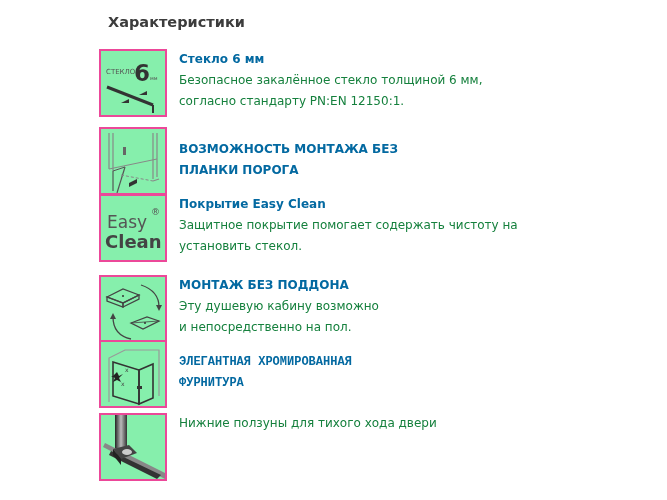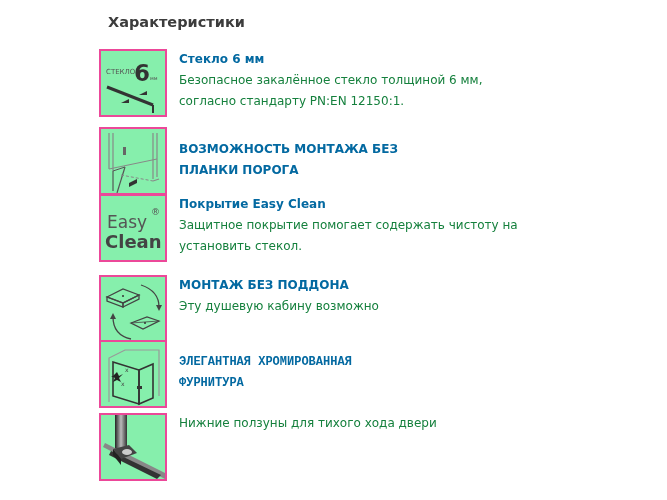--- a/index.html
+++ b/index.html
@@ -88,20 +88,21 @@
       <polygon points="30,46 46,40 58,44 42,52" fill="none" stroke="#444" stroke-width="1.3"></polygon>
       <line x1="30" y1="46" x2="58" y2="44" stroke="#444" stroke-width="0.8"></line>
       <circle cx="44" cy="46" r="1" fill="#333"></circle>
       <path d="M30,62 Q12,58 12,40" fill="none" stroke="#444" stroke-width="1.3"></path>
       <polygon points="9,42 15,42 12,36" fill="#444"></polygon>
     </svg>
   </div>
   <div class="text">
     <div class="heading caps">МОНТАЖ БЕЗ ПОДДОНА</div>
     <div class="desc">Эту душевую кабину возможно</div>
+    <div class="desc">и непосредственно на пол.</div>
   </div>
 </div>
 
 <div class="row" style="top:340px;">
   <div class="iconbox">
     <svg viewBox="0 0 64 64">
       <polyline points="8,60 8,16 24,8 58,8 58,54" fill="none" stroke="#999" stroke-width="1.2"></polyline>
       <polygon points="12,20 38,28 38,62 12,54" fill="none" stroke="#333" stroke-width="1.6"></polygon>
       <polygon points="38,28 52,22 52,56 38,62" fill="none" stroke="#333" stroke-width="1.6"></polygon>
       <polygon points="12,34 16,30 18,34 22,32 18,36 20,40 16,38 12,40 14,36 10,34" fill="#222"></polygon>

